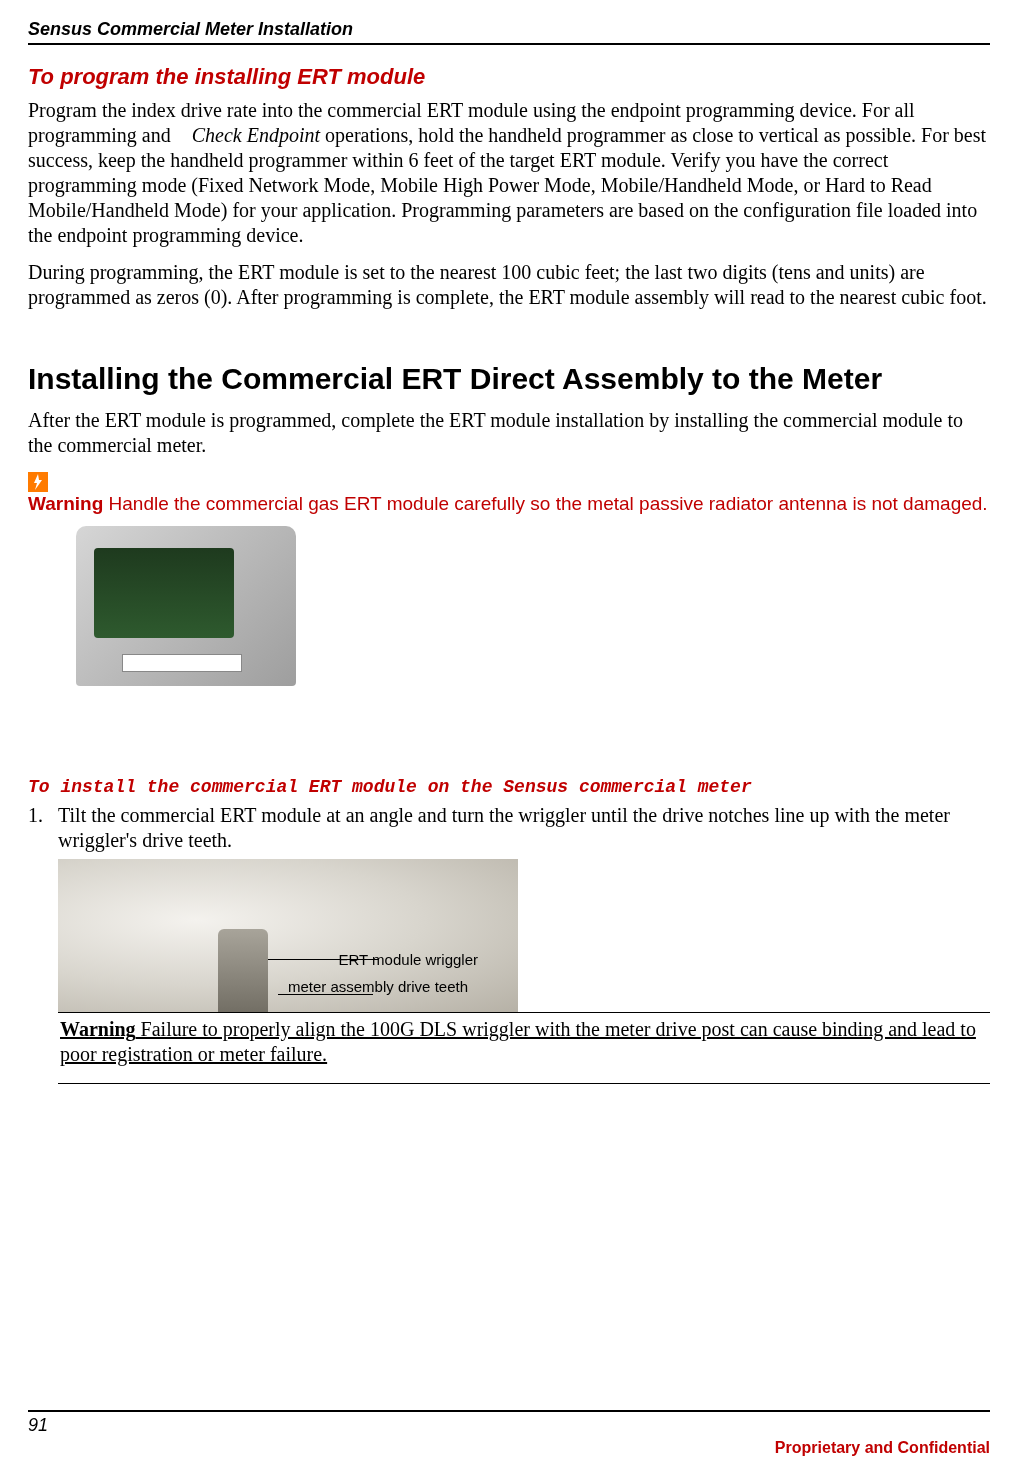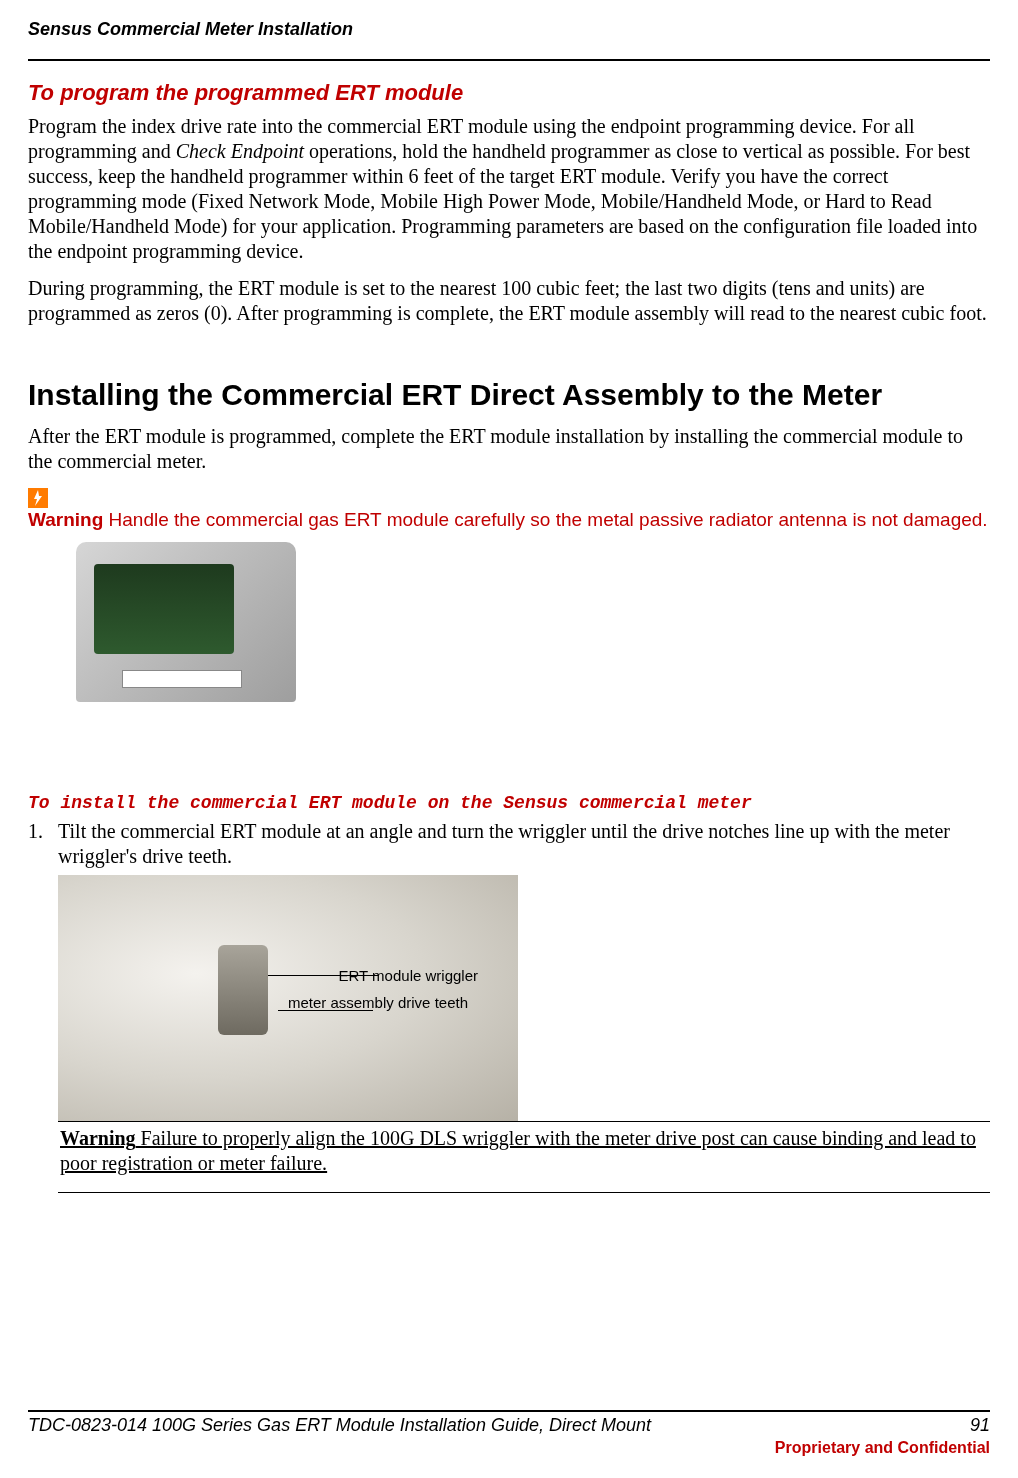--- a/index.html
+++ b/index.html
@@ -12,35 +12,35 @@
     padding: 18px 28px 0 28px;
     position: relative;
     line-height: 1.25;
   }
   .header {
     font-family: Arial, Helvetica, sans-serif;
     font-weight: bold;
     font-style: italic;
     font-size: 18px;
     border-bottom: 2px solid #000;
-    padding-bottom: 18px;
+    padding-bottom: 2px;
     margin-bottom: 18px;
   }
   .section-subtitle {
     font-family: Arial, Helvetica, sans-serif;
     font-weight: bold;
     font-style: italic;
     font-size: 22px;
     color: #c00000;
     margin-bottom: 8px;
   }
   .body-text {
     margin-bottom: 12px;
   }
-  .italic-inline { font-style: italic; }
+  .italic-inline { font-style: italic; margin-left: 16px; }
   .h2 {
     font-family: Arial, Helvetica, sans-serif;
     font-weight: bold;
     font-size: 30px;
     margin-top: 50px;
     margin-bottom: 10px;
   }
   .warning-block {
     display: flex;
     align-items: flex-start;
@@ -96,21 +96,21 @@
     color: #c00000;
     margin-top: 90px;
     margin-bottom: 4px;
   }
   .ol-item {
     display: flex;
     margin-bottom: 6px;
   }
   .ol-num { width: 30px; flex-shrink:0; }
   .img-placeholder-2 {
-    width: 460px; height: 246px;
+    width: 460px; height: 153px;
     margin-left: 30px;
     margin-top: 4px;
     background: radial-gradient(ellipse at 30% 40%, #f4f2ee 0%, #d8d5cd 50%, #b6b1a6 100%);
     position: relative;
     overflow: hidden;
   }
   .img-placeholder-2 .callout1 {
     position:absolute;
     font-family: Arial, sans-serif;
     font-size: 15px;
@@ -174,21 +174,21 @@
     font-size: 16px;
     color: #c00000;
     margin-top: 2px;
   }
 </style>
 </head>
 <body>
 
 <div class="header">Sensus Commercial Meter Installation</div>
 
-<div class="section-subtitle">To program the programmed ERT module</div>
+<div class="section-subtitle">To program the installing ERT module</div>
 
 <p class="body-text">
   <span>Program the index drive rate into the commercial ERT module using the endpoint programming device. For all programming and </span><span class="italic-inline">Check Endpoint</span><span> operations, hold the handheld programmer as close to vertical as possible. For best success, keep the handheld programmer within 6 feet of the target ERT module. Verify you have the correct programming mode (Fixed Network Mode, Mobile High Power Mode, Mobile/Handheld Mode, or Hard to Read Mobile/Handheld Mode) for your application. Programming parameters are based on the configuration file loaded into the endpoint programming device.</span>
 </p>
 
 <p class="body-text">During programming, the ERT module is set to the nearest 100 cubic feet; the last two digits (tens and units) are programmed as zeros (0). After programming is complete, the ERT module assembly will read to the nearest cubic foot.</p>
 
 <div class="h2">Installing the Commercial ERT Direct Assembly to the Meter</div>
 
 <p class="body-text">After the ERT module is programmed, complete the ERT module installation by installing the commercial module to the commercial meter.</p>
@@ -222,17 +222,16 @@
   <div class="callout1">ERT module wriggler</div>
   <div class="callout2">meter assembly drive teeth</div>
 </div>
 
 <div class="inline-warning-box">
   <span class="lbl">Warning</span><span>  Failure to properly align the 100G DLS wriggler with the meter drive post can cause binding and lead to poor registration or meter failure.</span>
 </div>
 
 <div class="footer">
   <div class="footer-line">
-    <span>TDC-0823-014 100G Series Gas ERT Module Installation Guide, Direct Mount</span>
     <span>91</span>
   </div>
   <div class="footer-sub">Proprietary and Confidential</div>
 </div>
 
 </body></html>

